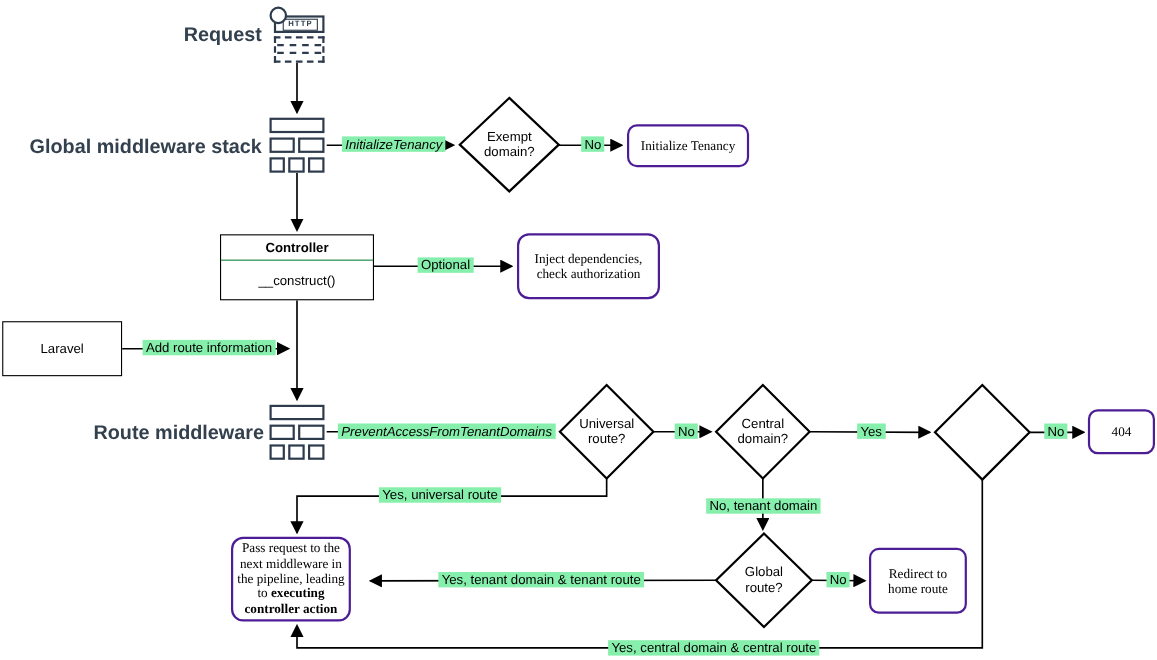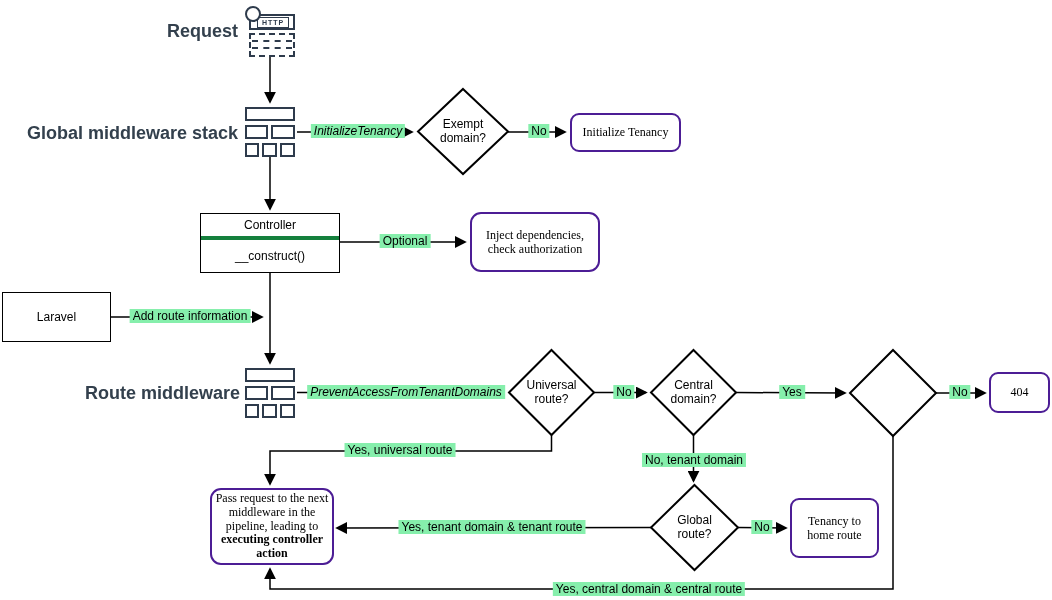--- a/index.html
+++ b/index.html
@@ -18,21 +18,21 @@
   
   .rbox{border:2px solid #4c1d95;border-radius:9px;font-family:Liberation Serif, serif;}
   .thick{border-width:2.5px;border-radius:11px;}
   
   .dtext{
     display:flex;align-items:center;justify-content:center;text-align:center;
     font-size:12px;line-height:1.15;padding:0 11px;
   }
   
   .uml{background:#fff;border:1.5px solid #000;display:flex;flex-direction:column;}
-  .uml-title{height:22px;border-bottom:4px solid #15803d;display:flex;align-items:center;justify-content:center;font-weight:normal;font-size:12px;}
+  .uml-title{height:22px;border-bottom:1px solid #15803d;display:flex;align-items:center;justify-content:center;font-weight:bold;font-size:12px;}
   .uml-body{flex:1;display:flex;align-items:center;justify-content:center;font-size:12px;}
   
   .elabel{
     transform:translate(-50%,-50%);background:#86efac;padding:0 3px;
     font-size:12px;white-space:nowrap;text-align:left;
   }
   .it{font-style:italic;}
   
   .slabel{
     font-weight:bold;color:#33404D;font-size:18px;text-align:right;line-height:14px;white-space:nowrap;
@@ -149,23 +149,23 @@
       </div>
   </div>
   <div class="slabel" style="left:0px;top:386px;width:240px;">Route middleware</div>
 
   <div class="node dtext" style="left:509px;top:350px;width:85px;height:85px;">Universal route?</div>
   <div class="node dtext" style="left:651px;top:350px;width:85px;height:85px;">Central domain?</div>
   <div class="node dtext" style="left:651px;top:485px;width:87px;height:85px;">Global route?</div>
 
   <div class="node box rbox" style="left:989px;top:372px;width:61px;height:41px;">404</div>
 
-  <div class="node box rbox" style="left:790px;top:498px;width:89px;height:60px;padding:0 8px;">Tenancy to home route</div>
+  <div class="node box rbox" style="left:790px;top:498px;width:89px;height:60px;padding:0 8px;">Redirect to home route</div>
 
-  <div class="node box rbox thick" style="left:210px;top:488px;width:124px;height:77px;padding:15px 2px;line-height:1.16;">
+  <div class="node box rbox thick" style="left:210px;top:488px;width:109px;height:77px;padding:15px 2px;line-height:1.16;">
     <div>
       <span>Pass request to the next middleware in the pipeline, leading to</span>
       <span class="bold">executing controller action</span>
     </div>
   </div>
 
   <div class="elabel it" style="left:358px;top:131px;">InitializeTenancy</div>
   <div class="elabel" style="left:539px;top:131px;">No</div>
   <div class="elabel" style="left:405px;top:241px;">Optional</div>
   <div class="elabel" style="left:190px;top:316px;">Add route information</div>

